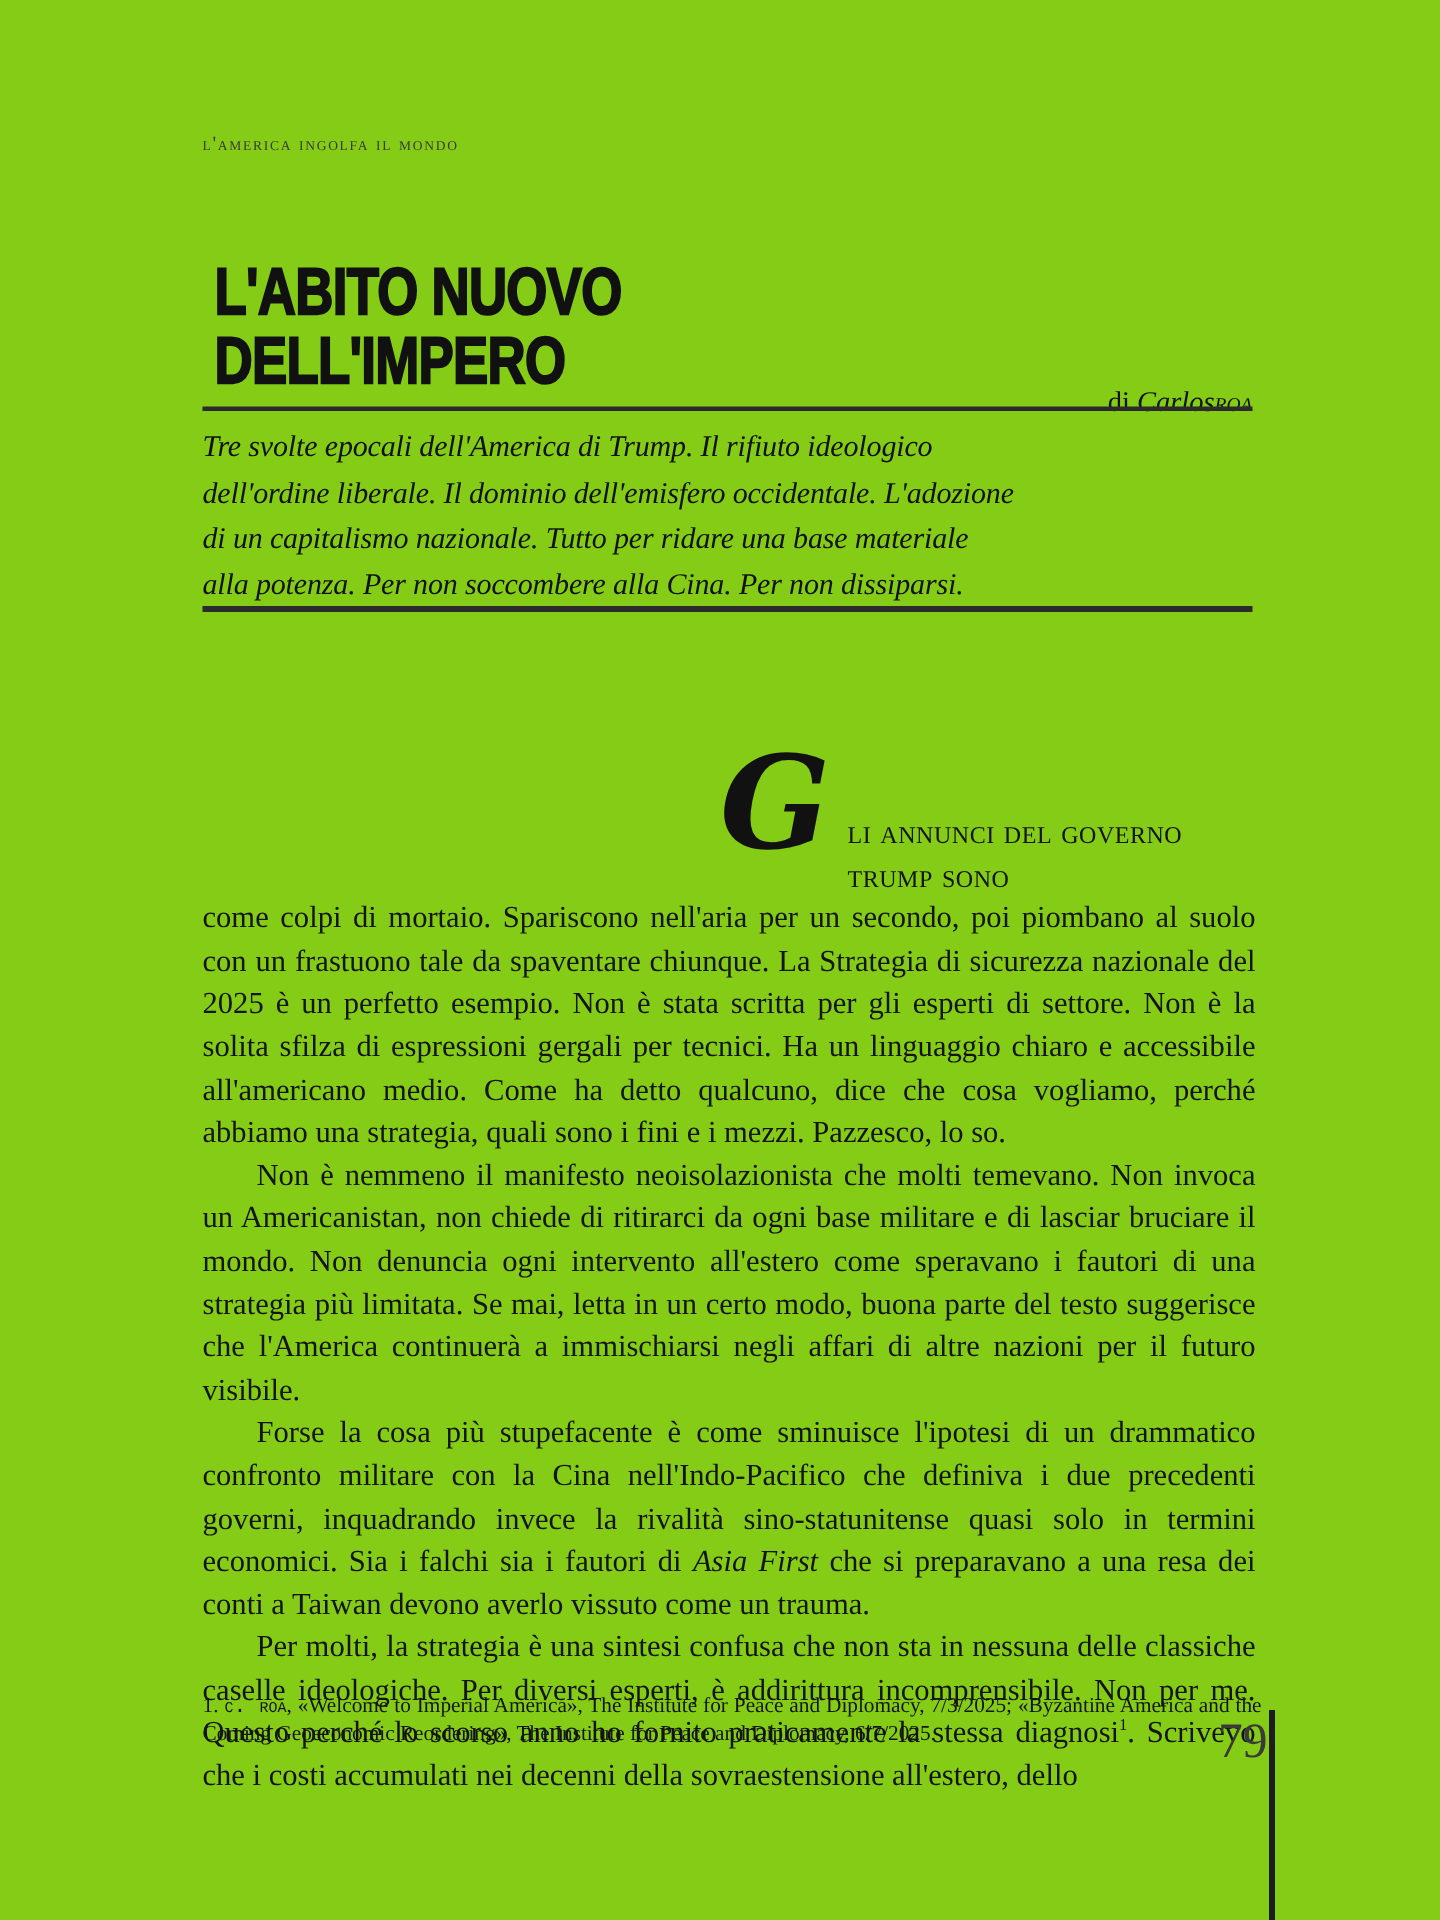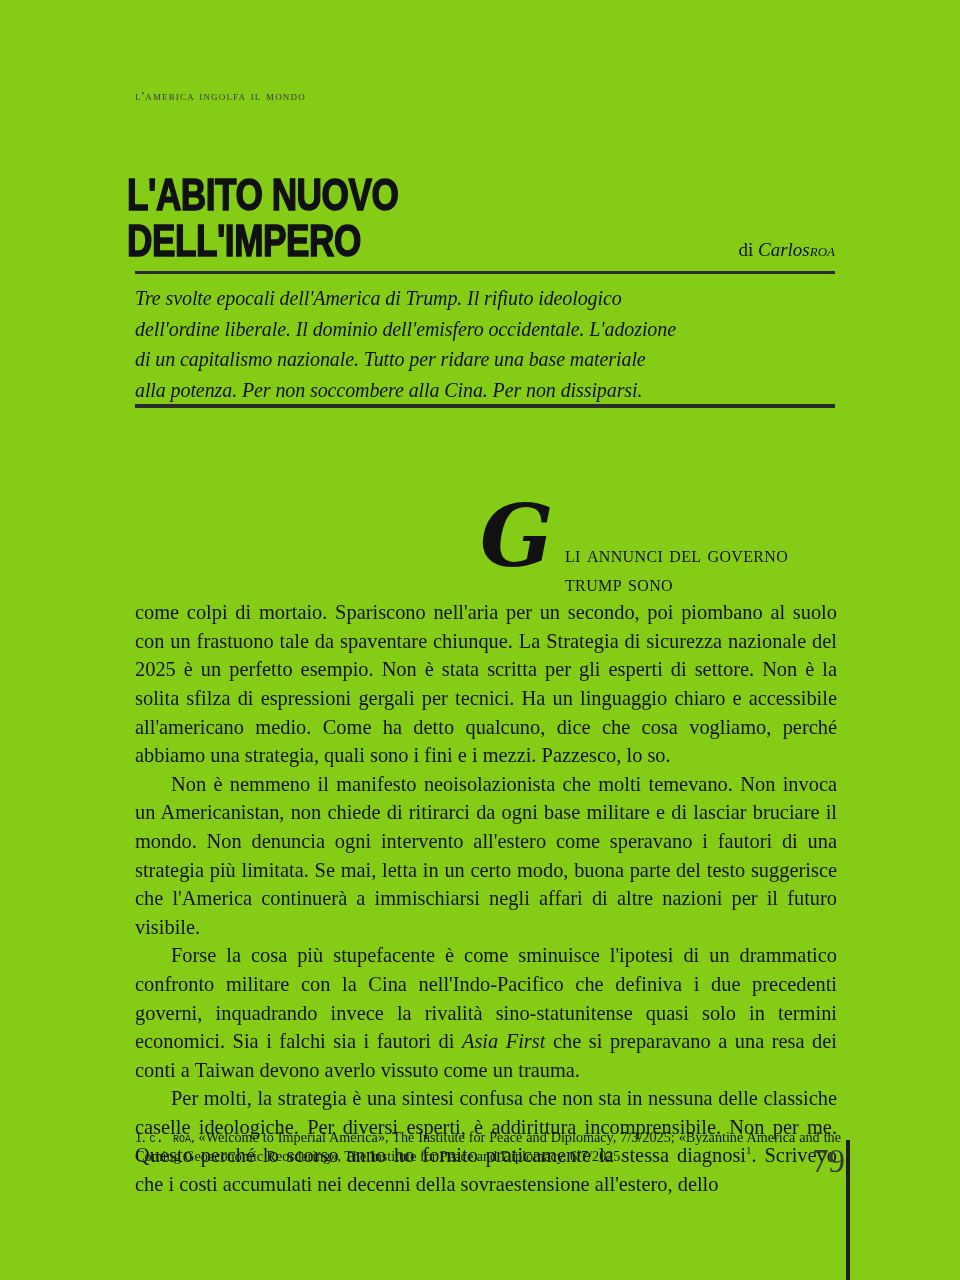--- a/index.html
+++ b/index.html
@@ -28,21 +28,21 @@
     letter-spacing: 1.15px;
     font-variant: small-caps;
     text-transform: lowercase;
     color: #3a3a3a;
     white-space: nowrap;
   }
 
   
   .title-block {
     position: absolute;
-    left: 127px;
+    left: 143px;
     top: 172px;
     width: 700px;
   }
 
   .article-title {
     font-family: "Liberation Sans", "DejaVu Sans", sans-serif;
     font-weight: bold;
     font-size: 44px;
     line-height: 46px;
     letter-spacing: -0.6px;
@@ -50,21 +50,21 @@
     transform: scaleX(0.80);
     transform-origin: left top;
     -webkit-text-stroke: 1.5px #111111;
     margin: 0;
     white-space: pre-line;
   }
 
   .byline {
     position: absolute;
     left: 135px;
-    top: 239px;
+    top: 258px;
     width: 700px;
     text-align: right;
     font-size: 19px;
     color: #111111;
     white-space: nowrap;
   }
   .byline .di { font-style: normal; }
   .byline .author-first { font-style: italic; }
   .byline .author-last {
     font-style: italic;

